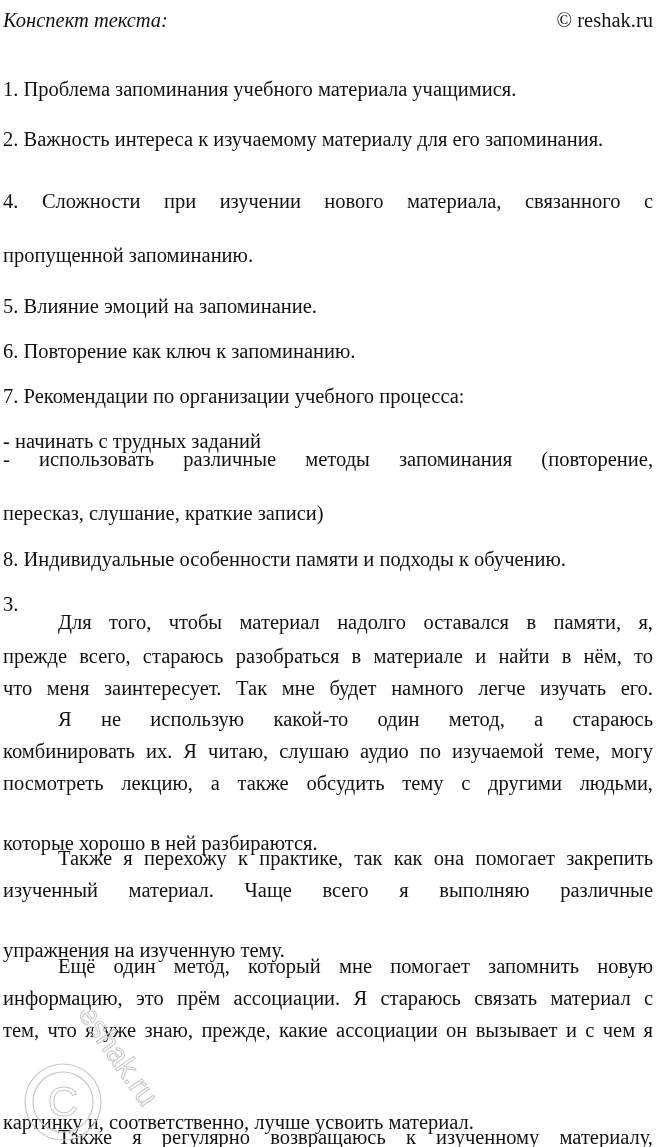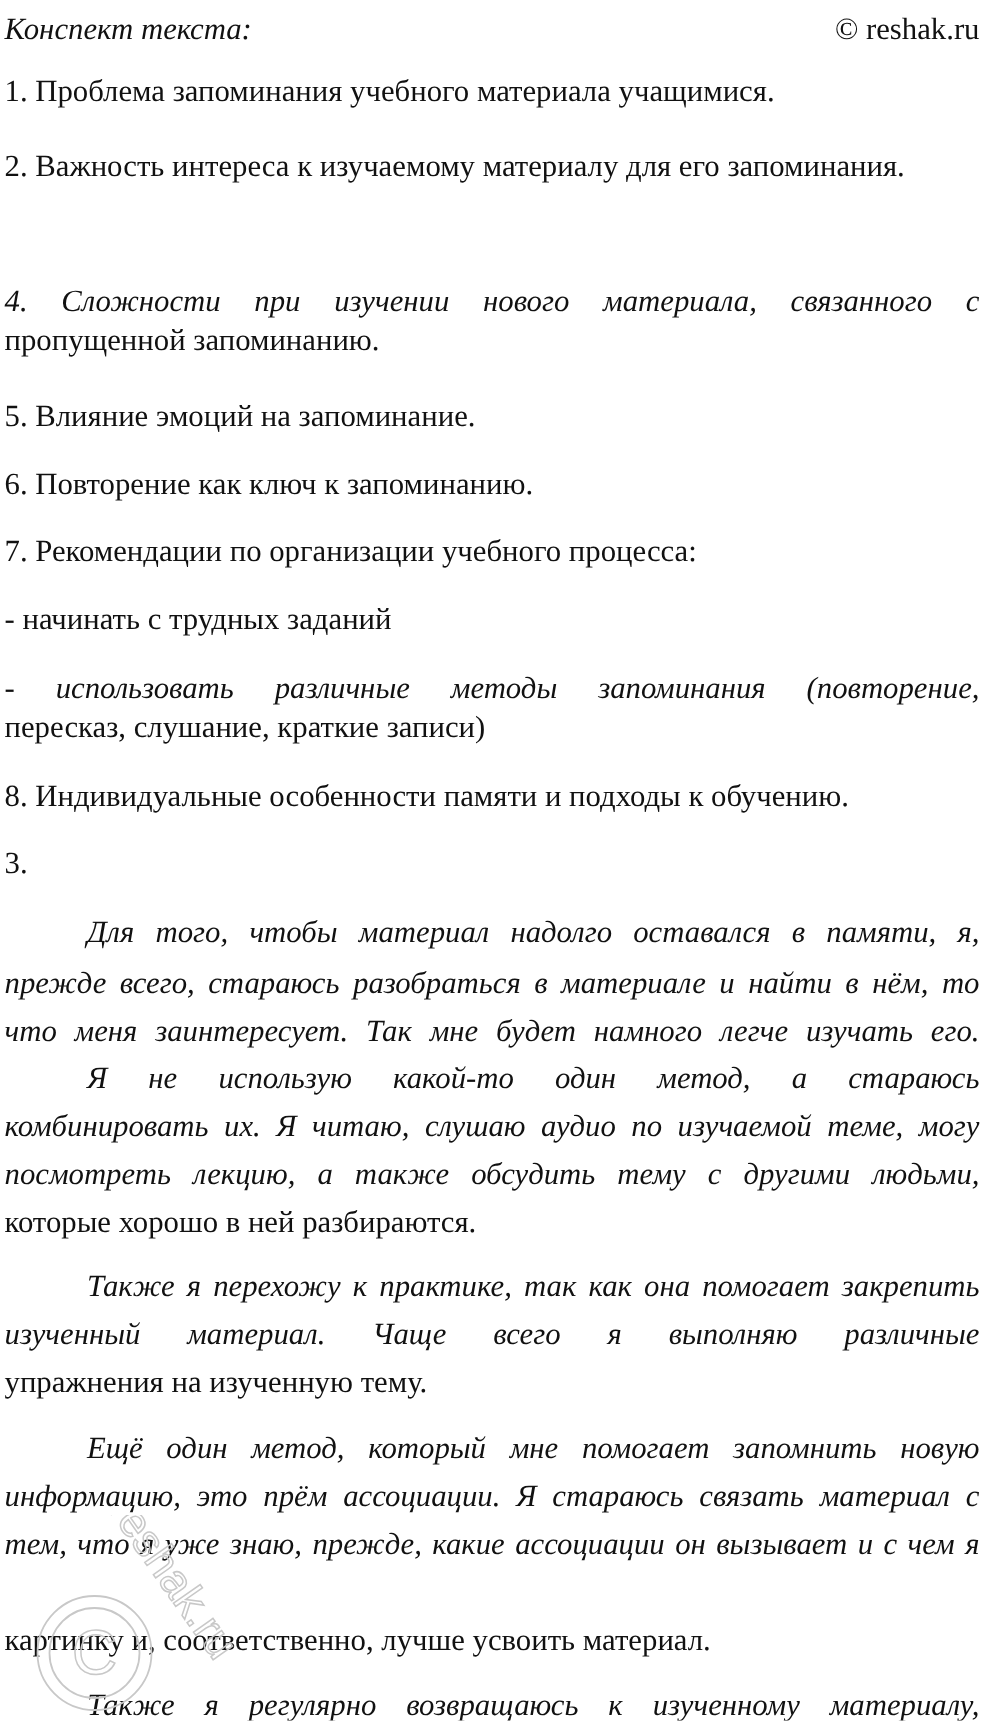--- a/index.html
+++ b/index.html
@@ -40,29 +40,29 @@
   .header-copy {
     position: absolute;
     right: 0;
     top: 0;
   }
   .line {
     position: absolute;
     left: 3px;
     width: 650px;
     white-space: nowrap;
+    margin-top: 28px;
   }
   .just {
     position: absolute;
     left: 3px;
     width: 650px;
     text-align: justify;
     text-align-last: justify;
     white-space: normal;
-    font-style: italic;
   }
   .watermark {
     position: absolute;
     left: 18px;
     top: 1000px;
     width: 140px;
     height: 140px;
     pointer-events: none;
   }
 </style>

